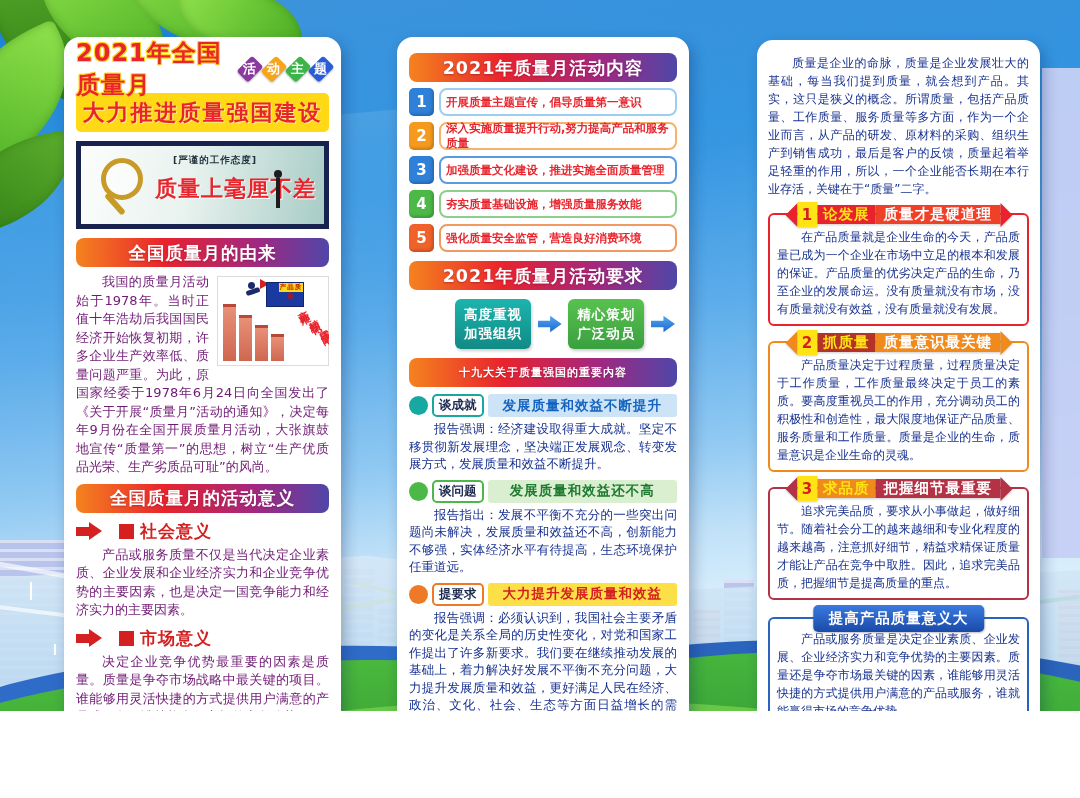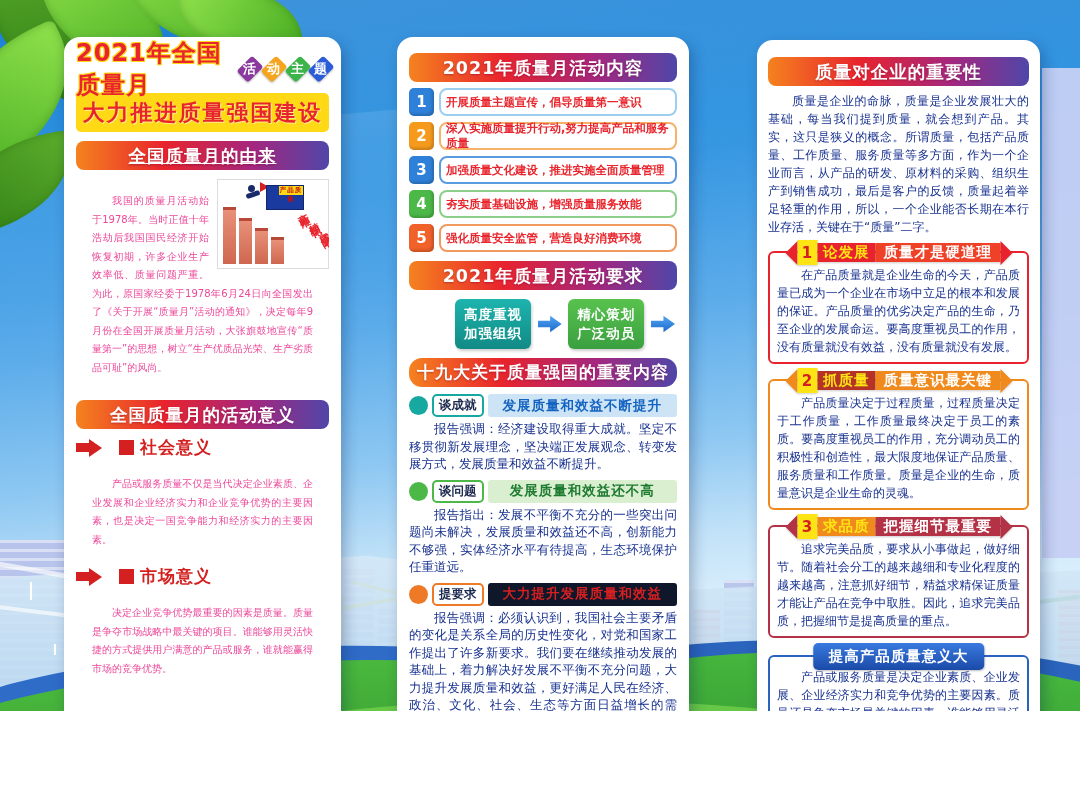--- a/index.html
+++ b/index.html
@@ -26,38 +26,38 @@
   .sp{position:absolute;width:2px;background:#fff;box-shadow:0 0 7px rgba(210,240,255,.95);}
   .sp::after{content:'';position:absolute;height:2px;background:#fff;box-shadow:0 0 7px rgba(210,240,255,.95);}
   
   .pnl{position:absolute;background:#fff;border-radius:16px;box-shadow:4px 6px 14px rgba(10,30,80,.30);overflow:hidden;}
   #pnl-left{left:64px;top:37px;width:277px;height:709px;padding:8px 12px;box-sizing:border-box;}
   #pnl-mid{left:397px;top:37px;width:292px;height:725px;padding:8px 12px;box-sizing:border-box;}
   #pnl-right{left:757px;top:40px;width:283px;height:718px;padding:8px 11px;box-sizing:border-box;}
   .hdr{height:29px;border-radius:8px;background:linear-gradient(90deg,#f5821f 0%,#e8232d 35%,#a4277f 70%,#4f46a8 100%);
     color:#fff;font-weight:bold;font-size:17.5px;display:flex;align-items:center;justify-content:center;letter-spacing:1px;
     text-shadow:0 1px 2px rgba(110,0,40,.4);}
-  .para{color:#ec4899;font-size:10px;line-height:18.5px;text-align:justify;text-indent:2em;margin:16px;}
+  .para{color:#701a75;font-size:13px;line-height:18.5px;text-align:justify;text-indent:2em;margin:0;}
   
   .titlerow{display:flex;align-items:center;justify-content:center;margin-top:8px;height:32px;}
   .ltitle{color:#e8252d;font-size:24px;font-weight:bold;letter-spacing:1px;
     text-shadow:-1px -1px 0 #ffd81a,1px -1px 0 #ffd81a,-1px 1px 0 #ffd81a,1px 1px 0 #ffd81a;}
   .dia{width:22px;height:22px;margin-left:8px;transform:rotate(45deg);display:flex;align-items:center;justify-content:center;border-radius:3px;box-shadow:1px 1px 2px rgba(0,0,0,.25);}
   .dia span{transform:rotate(-45deg);color:#fff;font-weight:bold;font-size:13px;}
   .d1{background:#8a3a9e}.d2{background:#f5a41d}.d3{background:#3cb44a}.d4{background:#2a5cd8}
   .slogan{margin-top:8px;background:#ffd915;border-radius:5px;padding:5px 0;text-align:center;}
   .slogan div{color:#e8252d;font-weight:bold;font-size:22px;line-height:29px;letter-spacing:2px;text-shadow:1px 1px 0 rgba(255,255,255,.5);}
   .banner{margin-top:9px;height:78px;border:5px solid #17224e;position:relative;background:linear-gradient(100deg,#fbfdfc 0%,#e8f2ee 45%,#a8ccc6 100%);overflow:hidden;}
   .mag{position:absolute;left:20px;top:12px;width:32px;height:32px;border:5px solid #c89a28;border-radius:50%;background:rgba(255,255,255,.55);}
   .mag::after{content:'';position:absolute;width:26px;height:6px;background:#c89a28;left:-4px;top:38px;transform:rotate(48deg);border-radius:3px;}
   .btag{position:absolute;left:92px;top:8px;color:#24323c;font-size:9.5px;letter-spacing:1px;font-weight:bold;}
   .bhead{position:absolute;left:74px;top:28px;color:#e8252d;font-size:22px;font-weight:bold;letter-spacing:1px;text-shadow:1px 1px 0 #fff;}
   .bper-h{position:absolute;right:42px;top:24px;width:8px;height:8px;border-radius:50%;background:#1c1c1c;}
   .bper-b{position:absolute;right:44px;top:32px;width:4px;height:30px;background:#1c1c1c;}
-  .lefthdr{margin-top:9px;text-decoration:underline;}
+  .lefthdr{margin-top:9px;}
   .origin-wrap{margin-top:6px;overflow:hidden;}
   .ill{float:right;width:110px;height:88px;margin:3px 0 2px 8px;background:#fff;border:1px solid #dcdcdc;position:relative;}
   .ib{position:absolute;bottom:4px;width:13px;background:linear-gradient(180deg,#e89078,#cf6750);border-top:3px solid #b84838;}
   .runner-h{position:absolute;left:30px;top:5px;width:7px;height:7px;border-radius:50%;background:#1a2a6a;}
   .runner-b{position:absolute;left:28px;top:12px;width:14px;height:5px;background:#1a2a6a;transform:rotate(-18deg);border-radius:2px;}
   .runner-f{position:absolute;left:42px;top:2px;width:0;height:0;border:5px solid transparent;border-left:9px solid #d42020;}
   .sign{position:absolute;right:24px;top:5px;width:36px;height:23px;background:#1a3aa0;border:1px solid #12246a;}
   .sign em{position:absolute;left:12px;top:0;right:0;height:9px;background:#ffd915;font-style:normal;color:#c01010;font-size:6.5px;font-weight:bold;text-align:center;line-height:9px;letter-spacing:1px;}
   .vt{position:absolute;writing-mode:vertical-rl;transform:rotate(-26deg);color:#e8252d;font-weight:bold;font-size:10.5px;letter-spacing:2px;text-shadow:0 0 1px #fff;}
   .subhead{display:flex;align-items:center;margin:7px 0 3px;}
@@ -79,21 +79,21 @@
   .rq1{background:linear-gradient(180deg,#1db4ae,#118a85)}
   .rq2{background:linear-gradient(180deg,#58c24e,#3aa040)}
   .rq3{background:linear-gradient(90deg,#f07a28,#e82f32)}
   .rarr{width:24px;height:18px;background:linear-gradient(180deg,#55a8f2,#1a66cc);clip-path:polygon(0 32%,52% 32%,52% 4%,100% 50%,52% 96%,52% 68%,0 68%);}
   .srow{display:flex;align-items:center;margin-top:7px;}
   .dot{width:19px;height:19px;border-radius:50%;flex:none;}
   .slabel{border:2px solid #888;border-radius:5px;background:#fff;color:#1c2a50;font-weight:bold;font-size:12.5px;padding:1px 5px;margin:0 4px;white-space:nowrap;}
   .sbar{flex:1;border-radius:3px;font-weight:bold;font-size:13.5px;display:flex;align-items:center;justify-content:center;height:23px;letter-spacing:1px;}
   .s1 .dot{background:#17a8a2}.s1 .slabel{border-color:#17a8a2}.s1 .sbar{background:#cde4f6;color:#1563c0}
   .s2 .dot{background:#4cb848}.s2 .slabel{border-color:#4cb848}.s2 .sbar{background:#d9efd0;color:#1e7a30}
-  .s3 .dot{background:#ee7a28}.s3 .slabel{border-color:#ee7a28}.s3 .sbar{background:#0f172a;color:#d42020}
+  .s3 .dot{background:#ee7a28}.s3 .slabel{border-color:#ee7a28}.s3 .sbar{background:#fde047;color:#d42020}
   .mpara{color:#17318f;font-size:12.5px;line-height:17.5px;text-align:justify;text-indent:2em;margin:3px 0 0;}
   .comics{display:flex;margin-top:6px;}
   .comic{flex:1;height:56px;background:#f8f7ef;border:1.5px solid #4a4a4a;position:relative;overflow:hidden;margin-right:4px;}
   .comic:last-child{margin-right:0;}
   
   .rbox{position:relative;border:2.5px solid #e8232d;border-radius:6px;padding:13px 7px 6px;margin-top:15px;}
   .rhead{position:absolute;top:-13px;left:50%;transform:translateX(-50%);display:flex;align-items:center;height:25px;white-space:nowrap;filter:drop-shadow(0 1px 1px rgba(0,0,0,.2));}
   .tri-l{width:0;height:0;border-style:solid;border-width:12.5px 12px 12.5px 0;}
   .tri-r{width:0;height:0;border-style:solid;border-width:12.5px 0 12.5px 12px;}
   .rnum{background:#ffe415;color:#d42020;font-weight:bold;font-size:15px;width:20px;display:flex;align-items:center;justify-content:center;align-self:stretch;}
@@ -176,20 +176,27 @@
       <span class="dia d3">
           <span>主</span>
         </span>
       <span class="dia d4">
           <span>题</span>
         </span>
     </div>
     <div class="slogan">
       <div>大力推进质量强国建设</div>
     </div>
+    <div class="banner">
+      <div class="mag"></div>
+      <div class="btag">[严谨的工作态度]</div>
+      <div class="bhead">质量上毫厘不差</div>
+      <div class="bper-h"></div>
+      <div class="bper-b"></div>
+    </div>
     <div class="hdr lefthdr">全国质量月的由来</div>
     <div class="origin-wrap">
       <div class="ill">
         <div class="ib" style="left:5px;height:54px;"></div>
         <div class="ib" style="left:21px;height:43px;"></div>
         <div class="ib" style="left:37px;height:33px;"></div>
         <div class="ib" style="left:53px;height:24px;"></div>
         <div class="runner-h"></div>
         <div class="runner-b"></div>
         <div class="runner-f"></div>
@@ -250,21 +257,21 @@
           <span>加强组织</span>
       </div>
       <div class="rarr"></div>
       <div class="req rq2">
         <span>精心策划</span>
           <span>广泛动员</span>
       </div>
       <div class="rarr"></div>
     </div>
 
-    <div class="hdr" style="margin-top:9px;font-size:17px;border-radius:13px;">十九大关于质量强国的重要内容</div>
+    <div class="hdr" style="margin-top:9px;font-size:11px;">十九大关于质量强国的重要内容</div>
 
     <div class="srow s1">
       <span class="dot"></span>
       <span class="slabel">谈成就</span>
       <span class="sbar">发展质量和效益不断提升</span>
     </div>
     <p class="mpara">报告强调：经济建设取得重大成就。坚定不移贯彻新发展理念，坚决端正发展观念、转变发展方式，发展质量和效益不断提升。</p>
 
     <div class="srow s2">
       <span class="dot"></span>
@@ -306,32 +313,31 @@
         <div class="abs" style="left:12px;top:11px;width:12px;height:2px;background:#c02020;"></div>
         <div class="abs" style="left:18px;top:20px;width:2px;height:18px;background:#333;"></div>
 
         <div class="abs" style="right:16px;top:12px;width:12px;height:22px;background:#d8a860;border-radius:40%;"></div>
 
       </div>
     </div>
   </div>
 
   <div class="pnl" id="pnl-right">
-    <div class="hdr" style="margin-top:9px;">质量对企业的重要性</div>
     <p class="rpara" style="margin-top:6px;">质量是企业的命脉，质量是企业发展壮大的基础，每当我们提到质量，就会想到产品。其实，这只是狭义的概念。所谓质量，包括产品质量、工作质量、服务质量等多方面，作为一个企业而言，从产品的研发、原材料的采购、组织生产到销售成功，最后是客户的反馈，质量起着举足轻重的作用，所以，一个企业能否长期在本行业存活，关键在于“质量”二字。</p>
 
     <div class="rbox rb1">
       <div class="rhead">
         <span class="tri-l"></span>
         <span class="rnum">1</span>
         <span class="rtag">论发展</span>
         <span class="rtitle">质量才是硬道理</span>
         <span class="tri-r"></span>
       </div>
-      <p class="rpara">在产品质量就是企业生命的今天，产品质量已成为一个企业在市场中立足的根本和发展的保证。产品质量的优劣决定产品的生命，乃至企业的发展命运。要高度重视员工的作用，没有质量就没有效益，没有质量就没有发展。</p>
+      <p class="rpara">在产品质量就是企业生命的今天，产品质量已成为一个企业在市场中立足的根本和发展的保证。产品质量的优劣决定产品的生命，乃至企业的发展命运。没有质量就没有市场，没有质量就没有效益，没有质量就没有发展。</p>
     </div>
 
     <div class="rbox rb2">
       <div class="rhead">
         <span class="tri-l"></span>
         <span class="rnum">2</span>
         <span class="rtag">抓质量</span>
         <span class="rtitle">质量意识最关键</span>
         <span class="tri-r"></span>
       </div>

